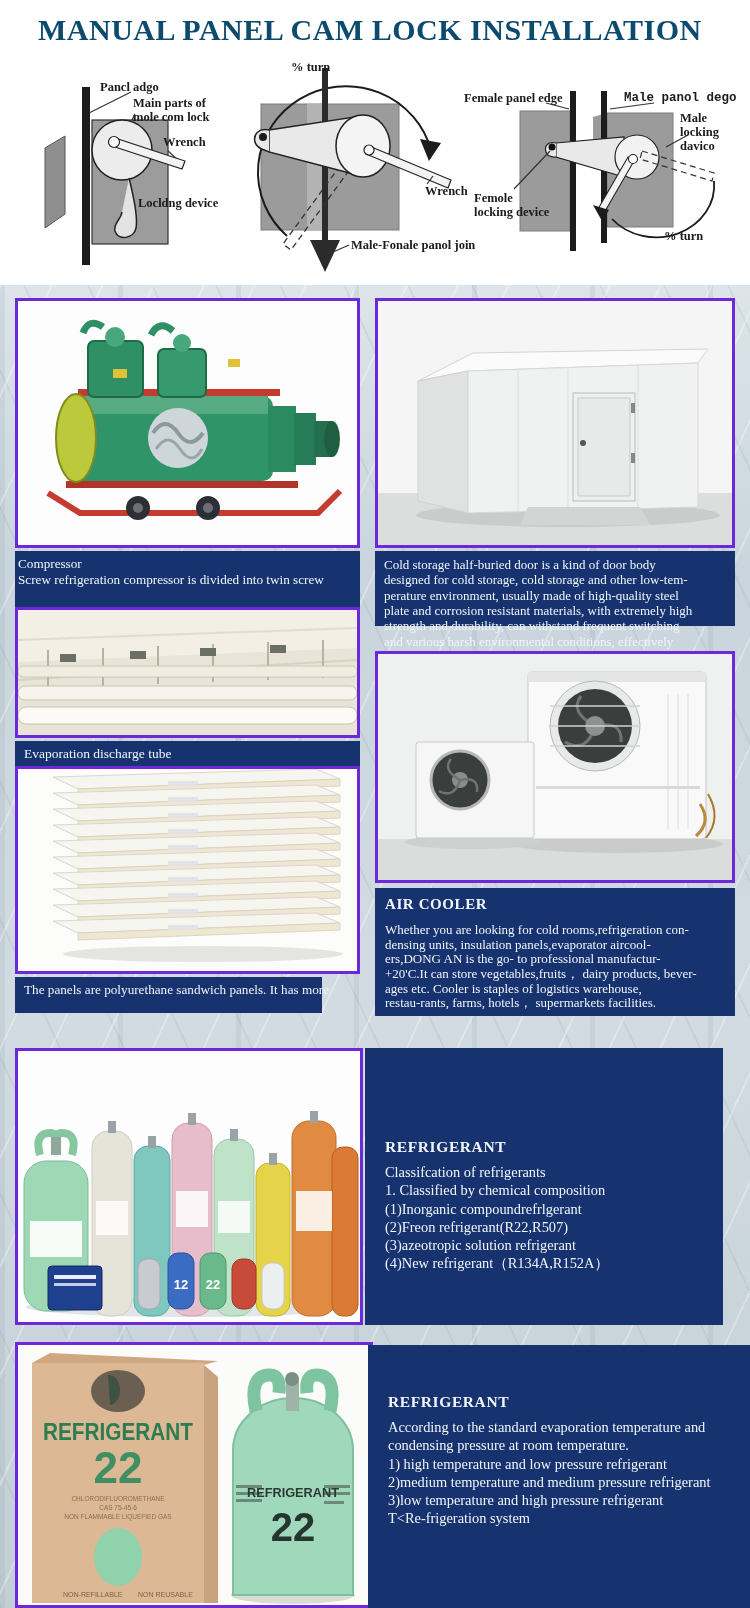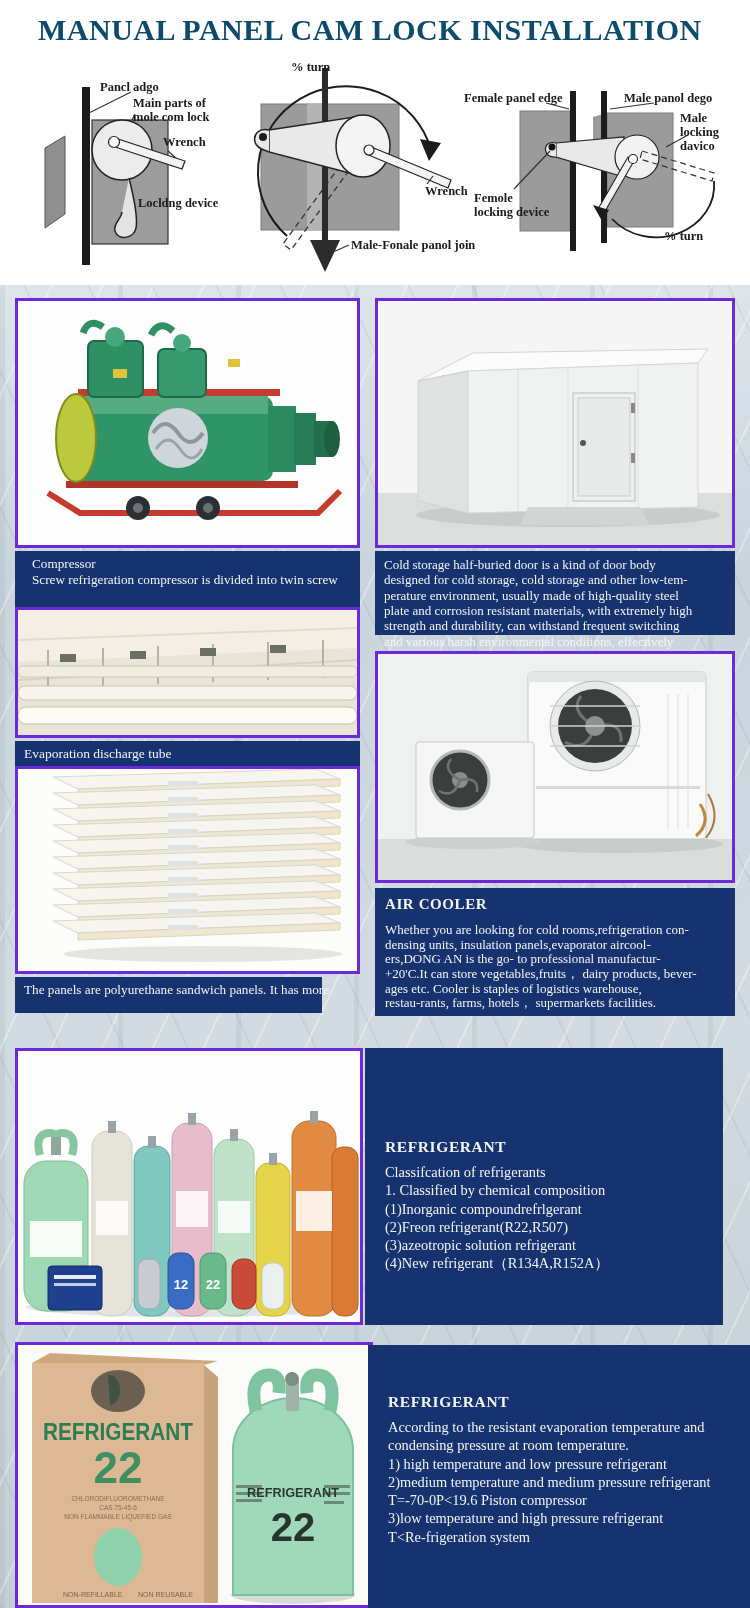--- a/index.html
+++ b/index.html
@@ -20,21 +20,21 @@
     background:
       repeating-linear-gradient(115deg, rgba(255,255,255,.30) 0 2px, transparent 2px 46px),
       repeating-linear-gradient(65deg, rgba(130,150,165,.14) 0 2px, transparent 2px 58px),
       repeating-linear-gradient(90deg, rgba(150,168,180,.20) 0 5px, transparent 5px 118px),
       linear-gradient(180deg,#dde5ea 0%, #c9d4dc 22%, #d2dbe1 55%, #c3ced6 100%);}
 
   
   .card{background:#fff;border:3px solid #6d28d9;box-sizing:border-box;}
   .navy{background:#16336f;color:#f2f5fa;box-sizing:border-box;}
   .navy .tline{white-space:nowrap;}
-  .cap3{padding:5px 17px;font-size:13.2px;line-height:1.22;}
+  .cap3{padding:5px 3px;font-size:13.2px;line-height:1.22;}
   .cap-cold{padding:6px 9px;font-size:13px;line-height:1.18;}
   .cap1{padding:4px 9px;font-size:13.5px;line-height:1.3;}
   .cap-air{padding:8px 10px;font-size:13px;line-height:1.13;}
   .cap-air .blk-title{font-size:15px;font-weight:bold;letter-spacing:.6px;margin-bottom:10px;}
   .cap2{padding:5px 9px;font-size:13.2px;line-height:1.22;}
   .refr-panel{padding-left:20px;}
   .refr-panel .blk-title{font-size:15.5px;font-weight:bold;letter-spacing:.6px;margin-bottom:7px;}
   .refr-panel .lines{font-size:14.4px;line-height:1.27;}
   svg{display:block;}
 </style>
@@ -106,21 +106,21 @@
       <circle cx="181" cy="74" r="4.5" fill="#fff" stroke="#222" stroke-width="1.1"></circle>
       <polygon points="150,136 141,120 157,125" fill="#1c1c1c"></polygon>
       <polygon points="190,66 262,88 260,96 188,74" fill="none" stroke="#333" stroke-width="1.2" stroke-dasharray="6,4"></polygon>
       <path d="M262,96 A 58,52 0 0 1 160,134" fill="none" stroke="#1c1c1c" stroke-width="1.8"></path>
       <line x1="94" y1="18" x2="117" y2="24" stroke="#333" stroke-width="1.2"></line>
       <line x1="202" y1="18" x2="158" y2="24" stroke="#333" stroke-width="1.2"></line>
       <line x1="236" y1="50" x2="214" y2="62" stroke="#333" stroke-width="1.2"></line>
       <line x1="62" y1="104" x2="98" y2="66" stroke="#333" stroke-width="1.2"></line>
     </svg>
     <div class="abs dlabel" style="left:12px;top:6px;">Female panel edge</div>
-    <div class="abs dlabel" style="left:172px;top:6px;">Male panol dego</div>
+    <div class="abs dlabel" style="left:172px;top:6px;font-family:Liberation Mono, monospace;">Male panol dego</div>
     <div class="abs dlabel" style="left:228px;top:26px;">
         <div class="tline">Male</div>
         <div class="tline">locking</div>
         <div class="tline">davico</div>
       </div>
     <div class="abs dlabel" style="left:22px;top:106px;font-family:Liberation Serif, serif;">
         <div class="tline">Femole</div>
         <div class="tline">locking device</div>
       </div>
     <div class="abs dlabel" style="left:212px;top:144px;">% turn</div>
@@ -177,21 +177,21 @@
       <line x1="190" y1="66" x2="190" y2="208" stroke="#dcdfdd"></line>
       <line x1="260" y1="64" x2="260" y2="207" stroke="#dcdfdd"></line>
       <rect x="195" y="92" width="62" height="108" fill="#eef0ef" stroke="#b8bbb9"></rect>
       <rect x="200" y="97" width="52" height="98" fill="#e8eae9" stroke="#c8cbc9"></rect>
       <circle cx="205" cy="142" r="3" fill="#555"></circle>
       <rect x="253" y="102" width="4" height="10" fill="#888"></rect>
       <rect x="253" y="152" width="4" height="10" fill="#888"></rect>
       <polygon points="150,206 262,206 272,224 142,224" fill="#d2d5d3"></polygon>
     </svg>
   </div>
-  <div class="abs navy cap-cold" style="left:375px;top:551px;width:360px;height:84px;">
+  <div class="abs navy cap-cold" style="left:375px;top:551px;width:360px;height:75px;">
     <div>
         <div class="tline">Cold storage half-buried door is a kind of door body</div>
         <div class="tline">designed for cold storage, cold storage and other low-tem-</div>
         <div class="tline">perature environment, usually made of high-quality steel</div>
         <div class="tline">plate and corrosion resistant materials, with extremely high</div>
         <div class="tline">strength and durability, can withstand frequent switching</div>
         <div class="tline">and various harsh environmental conditions, effectively</div>
       </div>
   </div>
 
@@ -398,23 +398,22 @@
             <rect x="306" y="156" width="20" height="3"></rect>
         </g>
         <text x="275" y="152" font-family="Liberation Sans, sans-serif" font-size="13" font-weight="bold" fill="#2a3a33" text-anchor="middle" textLength="92" lengthAdjust="spacingAndGlyphs">REFRIGERANT</text>
         <text x="275" y="196" font-family="Liberation Sans, sans-serif" font-size="40" font-weight="bold" fill="#26352e" text-anchor="middle">22</text>
       </g>
     </svg>
   </div>
   <div class="abs navy refr-panel" style="left:368px;top:1345px;width:382px;height:263px;padding-top:48px;">
     <div class="blk-title">REFRIGERANT</div>
     <div class="lines">
-        <div class="tline">According to the resistant evaporation temperature and</div>
+        <div class="tline">According to the standard evaporation temperature and</div>
         <div class="tline">condensing pressure at room temperature.</div>
         <div class="tline">1) high temperature and low pressure refrigerant</div>
         <div class="tline">2)medium temperature and medium pressure refrigerant</div>
-        <div class="tline">T=-70-0P&lt;19.6 Piston compressor</div>
         <div class="tline">3)low temperature and high pressure refrigerant</div>
         <div class="tline">T&lt;Re-frigeration system</div>
       </div>
   </div>
 
 </div>
 
 </body></html>

